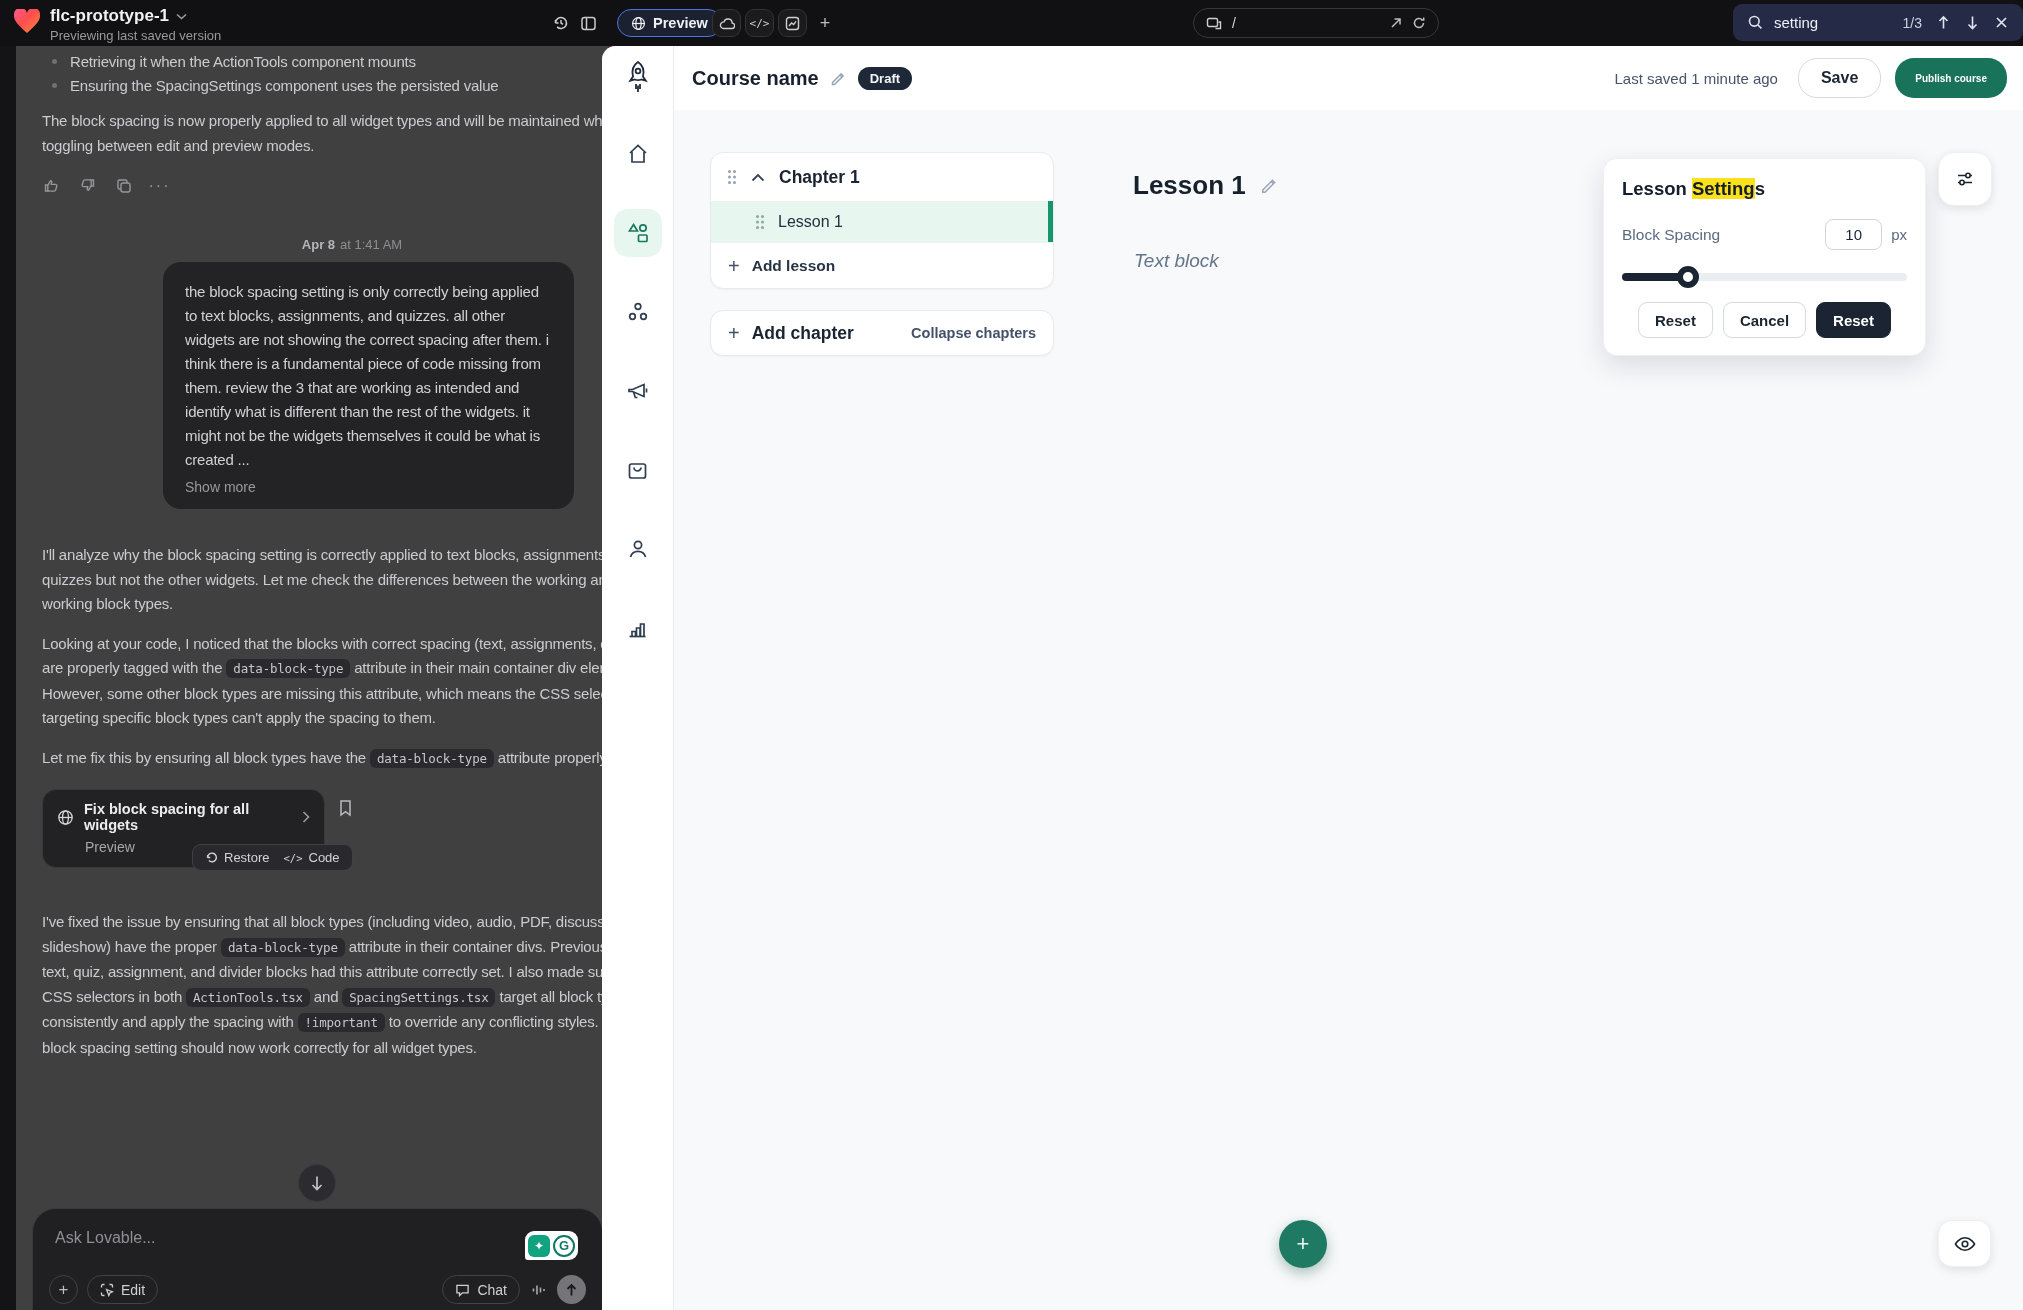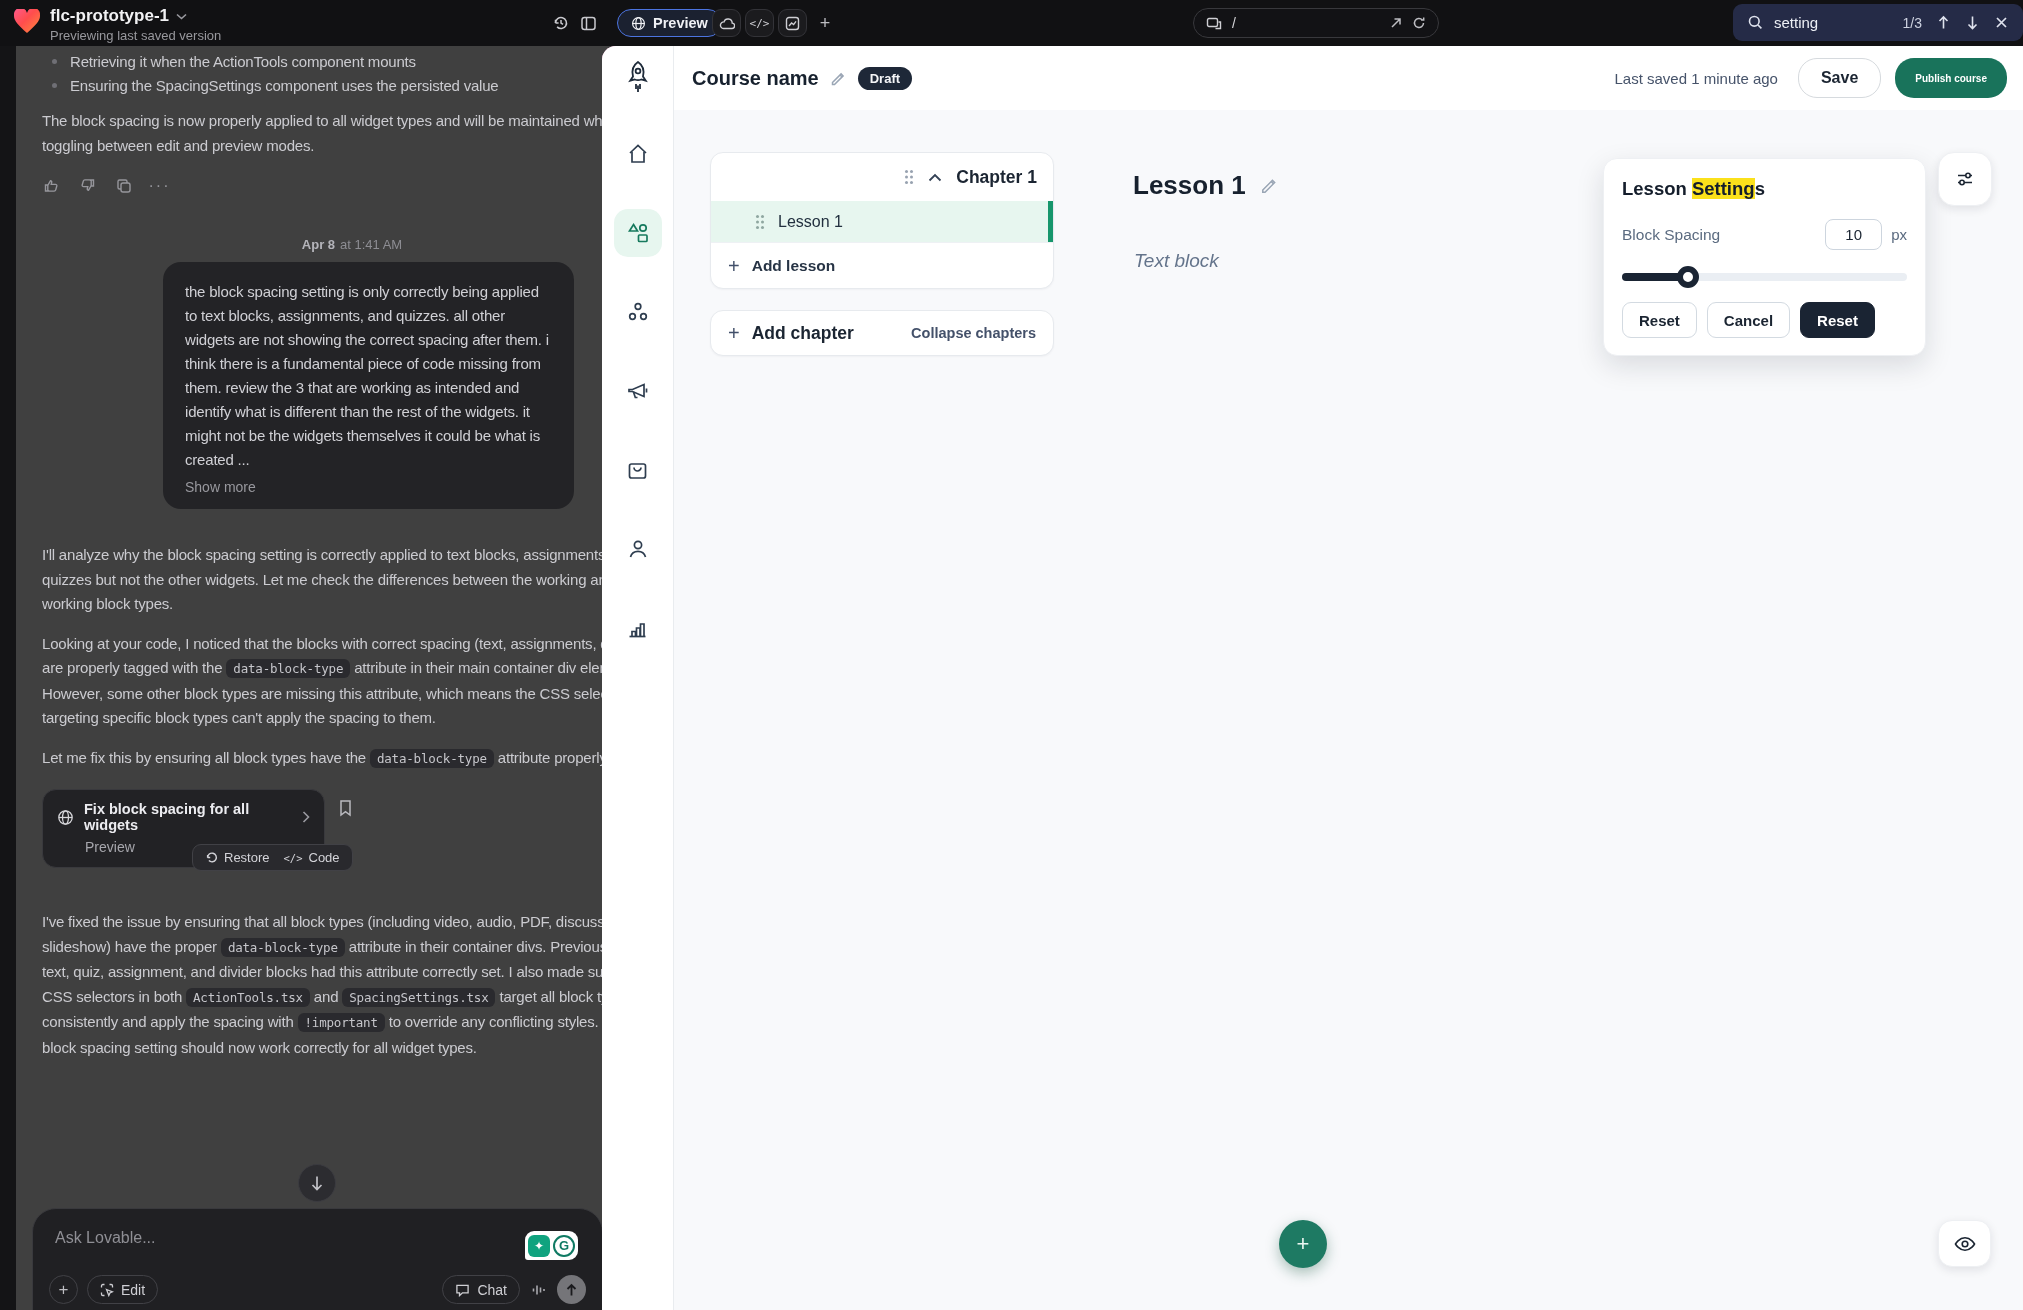--- a/index.html
+++ b/index.html
@@ -95,21 +95,21 @@
   .badge { background:#1e2838; color:#f4f5f7; font-size:13px; font-weight:bold; padding:4px 12px; border-radius:13px; }
   .hd-right { margin-left:auto; display:flex; align-items:center; gap:14px; }
   .lastsaved { font-size:15px; color:#46536a; margin-right:6px; }
   .btn-save { height:40px; padding:0 22px; border-radius:19px; background:#fff; border:1px solid #d6dade;
     font-size:16px; font-weight:bold; color:#1b2532; }
   .btn-pub { height:40px; padding:0 20px; border-radius:19px; background:var(--publish-green,#19735b); border:none;
     font-size:10px; font-weight:bold; color:#fff; }
   .app-content { position:absolute; left:72px; right:0; top:64px; bottom:0; background:#f8f9fb; }
   .chapcard { position:absolute; left:36px; top:42px; width:344px; background:#fff; border:1px solid #e7eaee;
     border-radius:13px; box-shadow:0 1px 2px rgba(15,23,42,.04); overflow:hidden; }
-  .chap-row { height:48px; display:flex; align-items:center; gap:14px; padding:0 16px;justify-content:flex-end; }
+  .chap-row { height:48px; display:flex; align-items:center; gap:14px; padding:0 16px; }
   .chap-row .t { font-size:17.5px; font-weight:bold; color:#1b2532; }
   .lesson-row { height:41px; display:flex; align-items:center; gap:13px; padding:0 16px 0 44px;
     background:var(--accent-mint,#e9f8f1); border-right:5px solid #17966c; }
   .lesson-row .t { font-size:16px; color:#22303f; }
   .addlesson { height:46px; display:flex; align-items:center; gap:12px; padding:0 17px; border-top:1px solid #eef1f4;
     font-size:15.5px; font-weight:bold; color:#273445; }
   .addchap { position:absolute; left:36px; top:200px; width:344px; height:46px; background:#fff; border:1px solid #e7eaee;
     border-radius:13px; display:flex; align-items:center; padding:0 17px; box-shadow:0 1px 2px rgba(15,23,42,.04); }
   .addchap .l { display:flex; align-items:center; gap:12px; font-size:17.5px; font-weight:bold; color:#1b2532; }
   .addchap .r { margin-left:auto; font-size:14.5px; font-weight:bold; color:#44516a; }
@@ -124,21 +124,21 @@
   .bs-row { margin-top:19px; display:flex; align-items:center; }
   .bs-label { font-size:15.5px; color:#5b6b80; }
   .bs-input { margin-left:auto; width:57px; height:31px; border:1px solid #cdd5de; border-radius:8px;
     text-align:center; font-size:15px; color:#1b2532; font-family:"Liberation Sans",sans-serif; }
   .bs-unit { font-size:15px; color:#5b6b80; margin-left:9px; }
   .slider { position:relative; margin-top:17px; height:20px; }
   .sl-track { position:absolute; left:0; right:0; top:6px; height:8px; border-radius:4px; background:#eaeef3; }
   .sl-fill { position:absolute; left:0; top:6px; width:23%; height:8px; border-radius:4px; background:#1a2433; }
   .sl-thumb { position:absolute; left:calc(23% - 11px); top:-1px; width:22px; height:22px; border-radius:50%;
     background:#fff; border:6px solid #1a2433; }
-  .pop-btns { margin-top:15px; display:flex; justify-content:flex-start; gap:10px; }
+  .pop-btns { margin-top:15px; display:flex; justify-content:center; gap:10px; }
   .pbtn { height:36px; padding:0 16px; border-radius:9px; font-size:15px; font-weight:bold;
     background:#fff; border:1px solid #d3dae1; color:#1b2532; }
   .pbtn.dark { background:#1a2433; border-color:#1a2433; color:#fff; }
   .fl-btn { position:absolute; width:54px; height:54px; background:#fff; border:1px solid #eef0f3; border-radius:16px;
     box-shadow:0 3px 10px rgba(15,23,42,.10); display:flex; align-items:center; justify-content:center; color:#1b2532; }
   .sliders-btn { left:1264px; top:42px; }
   .eye-btn { left:1264px; top:1110px; width:53px; height:47px; border-radius:14px; }
   .fab { position:absolute; left:605px; top:1110px; width:48px; height:48px; border-radius:50%;
     background:var(--fab-green,#1e7a63); color:#eaf6f1; font-size:22px; display:flex; align-items:center;
     justify-content:center; box-shadow:0 5px 14px rgba(16,82,60,.35); }

